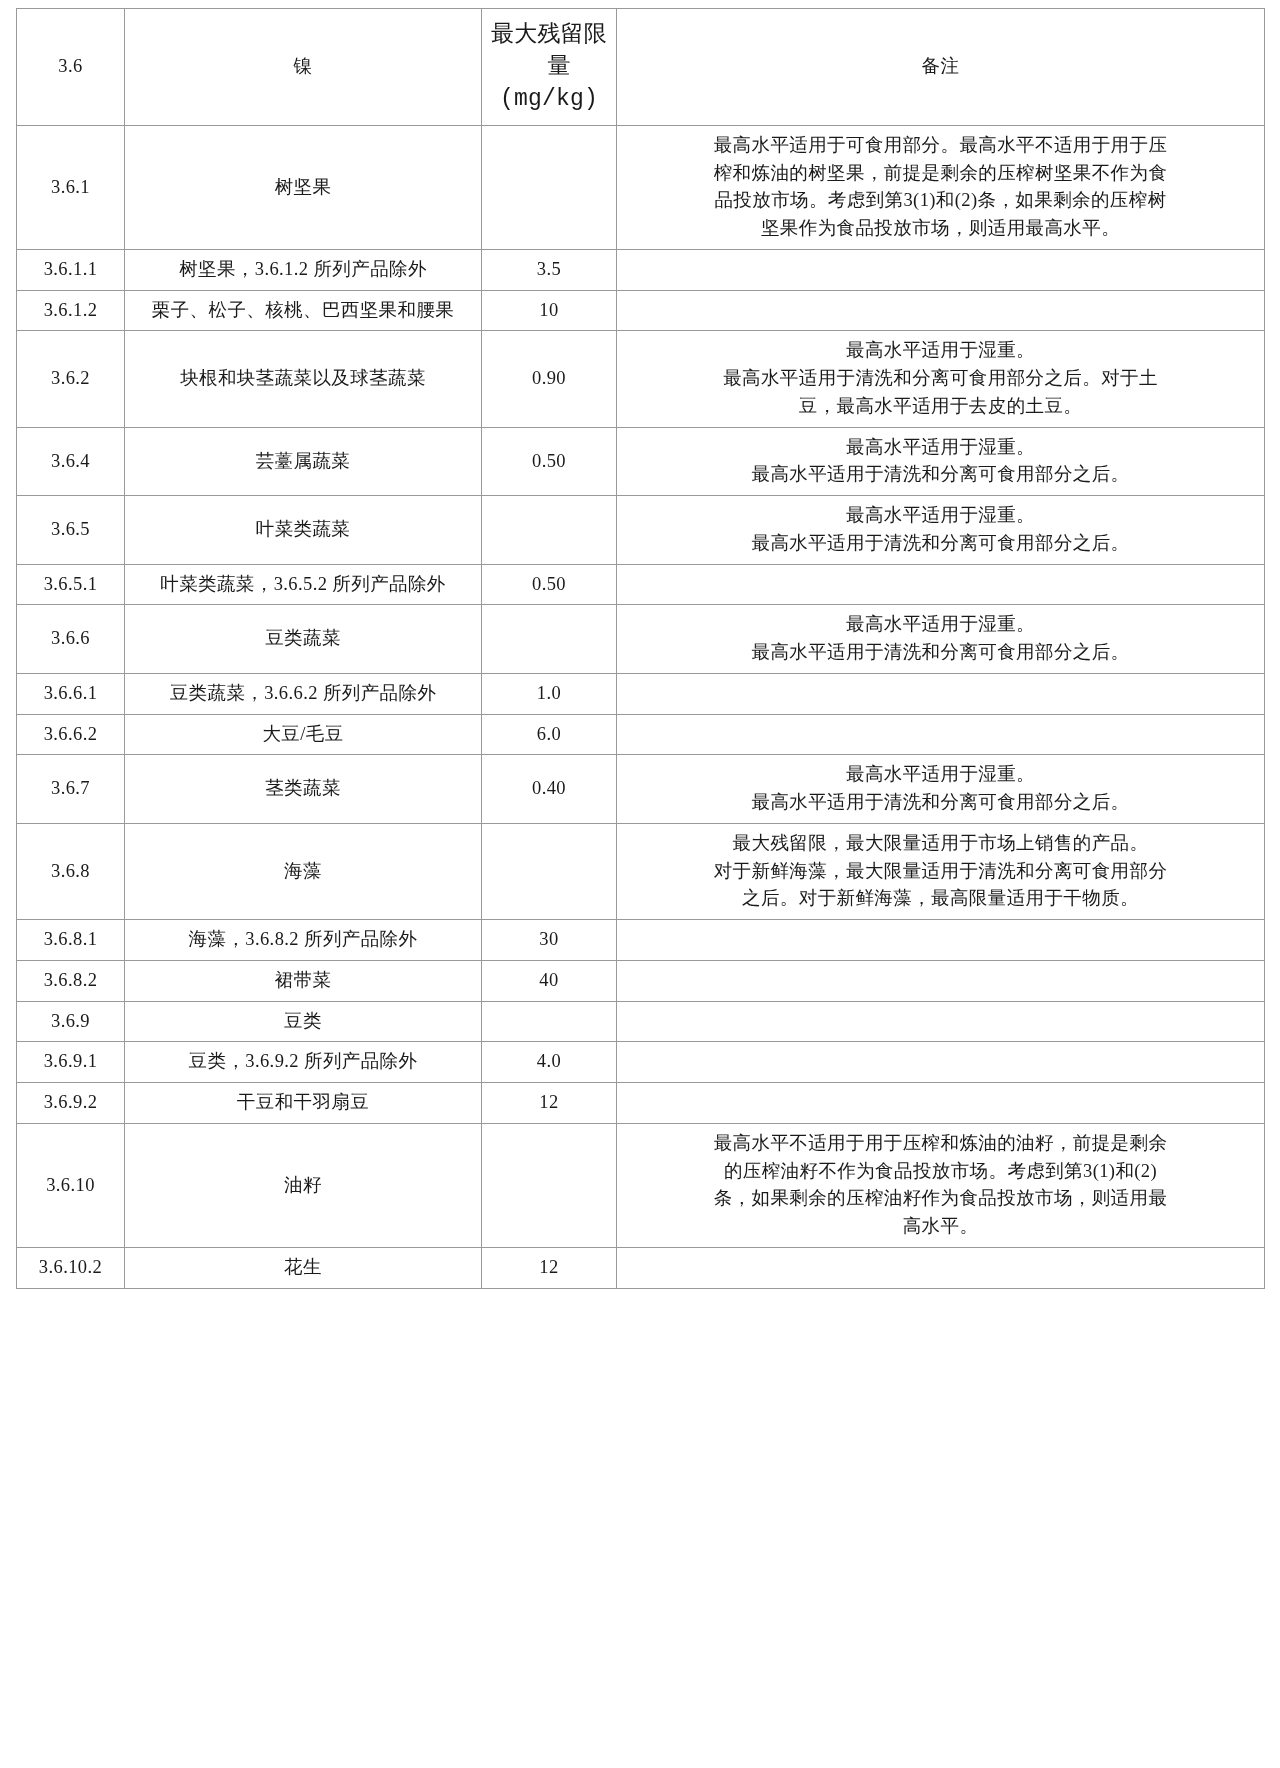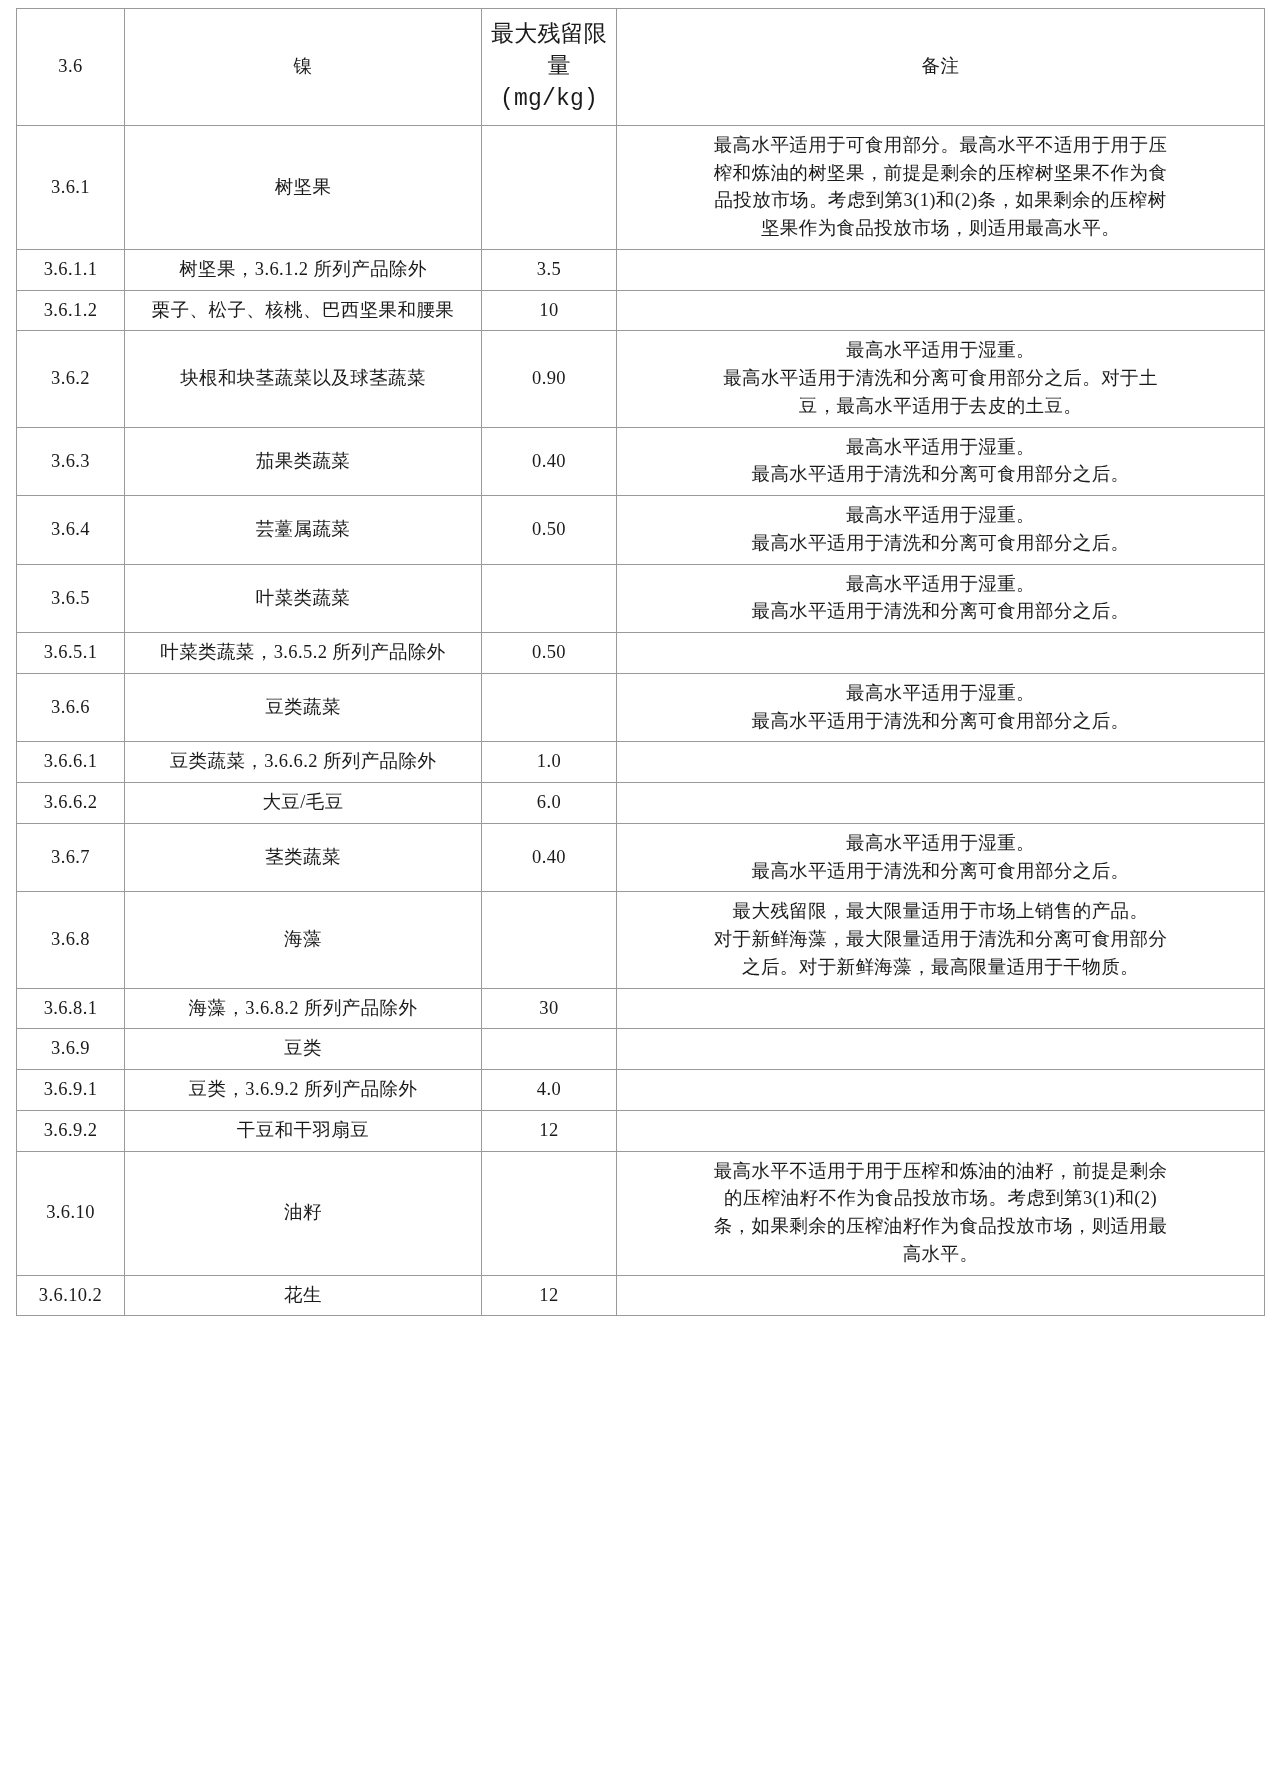--- a/index.html
+++ b/index.html
@@ -128,29 +128,20 @@
           <td class="code">3.6.2</td>
           <td class="name">块根和块茎蔬菜以及球茎蔬菜</td>
           <td class="limit">0.90</td>
           <td class="note">
             <span class="nline">最高水平适用于湿重。</span>
             <span class="nline">最高水平适用于清洗和分离可食用部分之后。对于土</span>
             <span class="nline">豆，最高水平适用于去皮的土豆。</span>
           </td>
         </tr>
         <tr>
-          <td class="code">3.6.3</td>
-          <td class="name">茄果类蔬菜</td>
-          <td class="limit">0.40</td>
-          <td class="note">
-            <span class="nline">最高水平适用于湿重。</span>
-            <span class="nline">最高水平适用于清洗和分离可食用部分之后。</span>
-          </td>
-        </tr>
-        <tr>
           <td class="code">3.6.4</td>
           <td class="name">芸薹属蔬菜</td>
           <td class="limit">0.50</td>
           <td class="note">
             <span class="nline">最高水平适用于湿重。</span>
             <span class="nline">最高水平适用于清洗和分离可食用部分之后。</span>
           </td>
         </tr>
         <tr>
           <td class="code">3.6.5</td>
@@ -204,20 +195,26 @@
           <td class="note">
             <span class="nline">最大残留限，最大限量适用于市场上销售的产品。</span>
             <span class="nline">对于新鲜海藻，最大限量适用于清洗和分离可食用部分</span>
             <span class="nline">之后。对于新鲜海藻，最高限量适用于干物质。</span>
           </td>
         </tr>
         <tr>
           <td class="code">3.6.8.1</td>
           <td class="name">海藻，3.6.8.2 所列产品除外</td>
           <td class="limit">30</td>
+          <td class="note"></td>
+        </tr>
+        <tr>
+          <td class="code">3.6.8.2</td>
+          <td class="name">裙带菜</td>
+          <td class="limit">40</td>
           <td class="note"></td>
         </tr>
         <tr>
           <td class="code">3.6.9</td>
           <td class="name">豆类</td>
           <td class="limit"></td>
           <td class="note"></td>
         </tr>
         <tr>
           <td class="code">3.6.9.1</td>

